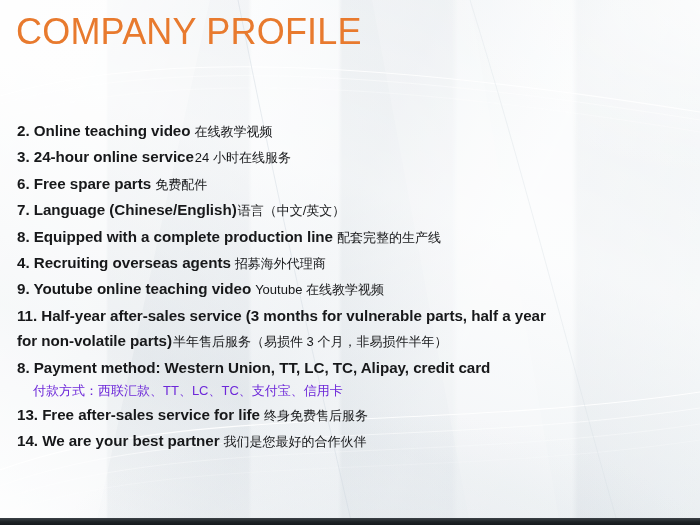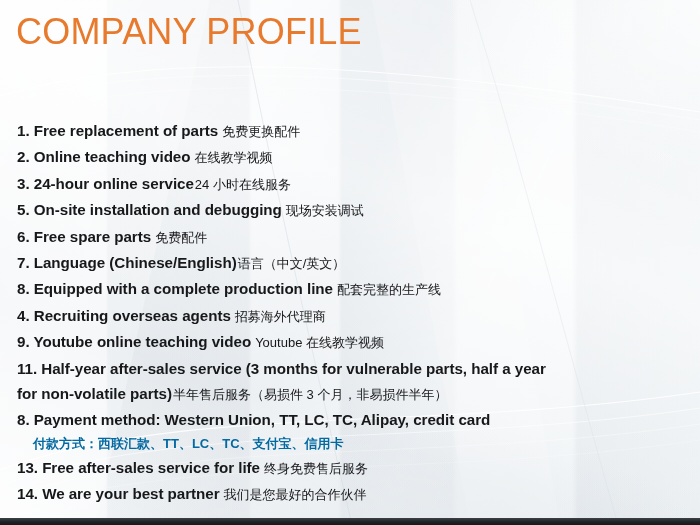--- a/index.html
+++ b/index.html
@@ -143,22 +143,22 @@
     font-size: 13px;
     margin-left: 4px;
     letter-spacing: 0;
   }
   .item .cn-tight { margin-left: 1px; }
 
   
   .sub-line {
     font-size: 13px;
     line-height: 22px;
-    color: #0369a1;
-    font-weight: 700;
+    color: #6d28d9;
+    font-weight: 400;
     padding-left: 16px;
     white-space: nowrap;
   }
 </style>
 </head>
 <body>
 
 <div id="slide">
 
   <div class="bg-layer bg-bands"></div>
@@ -187,36 +187,30 @@
   </svg>
   <div class="bg-layer bg-vignette"></div>
 
   <div class="content">
 
     <div class="slide-title">COMPANY PROFILE</div>
 
 
     <div class="list">
 
-      <div class="item">
-        <span>1. Free replacement of parts</span><span class="cn">免费更换配件</span>
-      </div>
 
       <div class="item">
         <span>2. Online teaching video</span><span class="cn">在线教学视频</span>
       </div>
 
       <div class="item">
         <span>3. 24-hour online service</span><span class="cn cn-tight">24 小时在线服务</span>
       </div>
 
 
-      <div class="item">
-        <span>5. On-site installation and debugging</span><span class="cn">现场安装调试</span>
-      </div>
 
       <div class="item">
         <span>6. Free spare parts</span><span class="cn">免费配件</span>
       </div>
 
       <div class="item">
         <span>7. Language (Chinese/English)</span><span class="cn cn-tight">语言（中文/英文）</span>
       </div>
 
       <div class="item">

